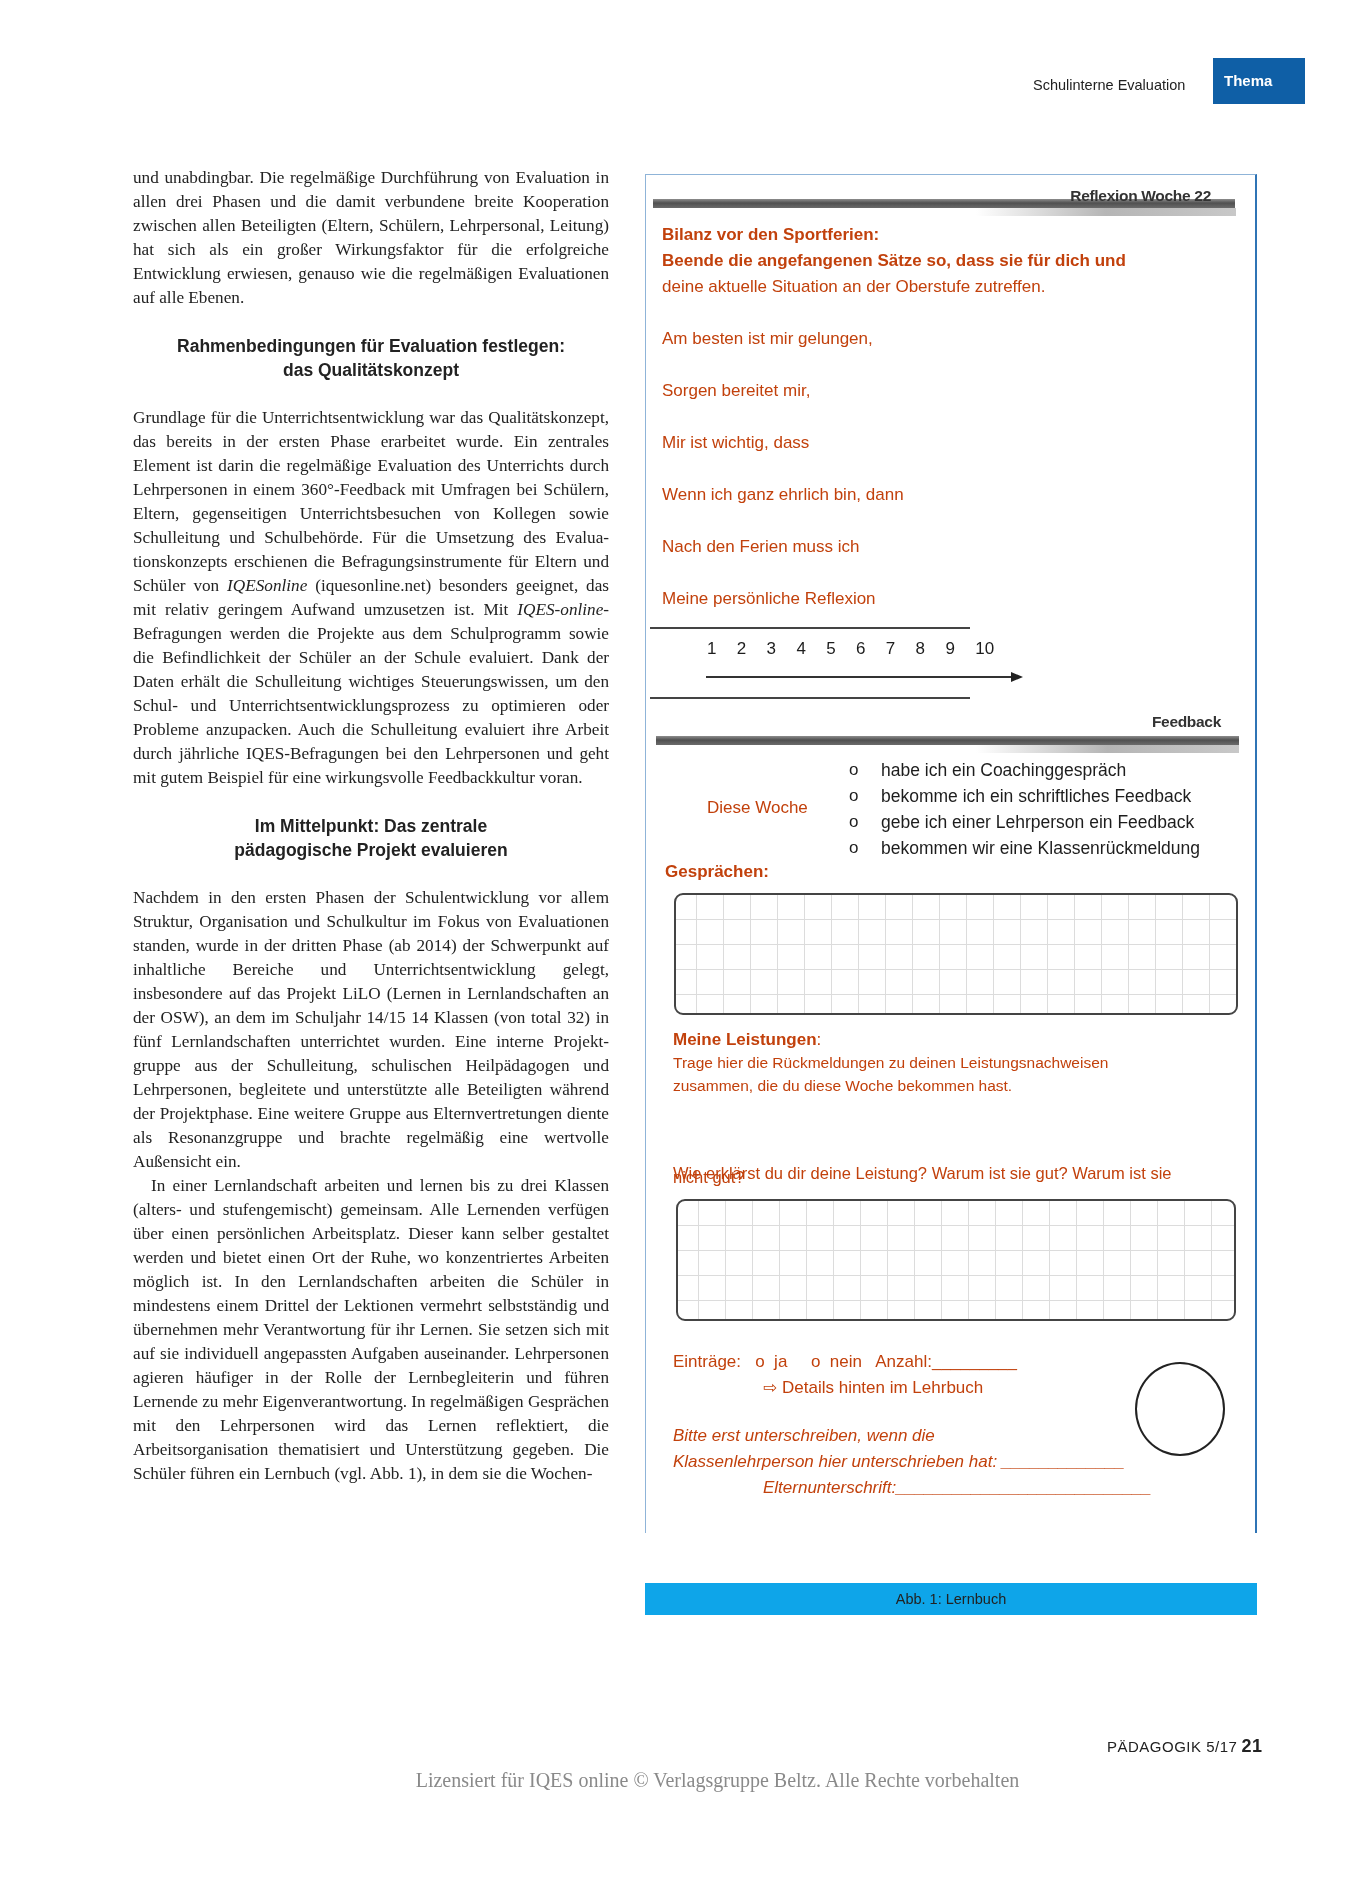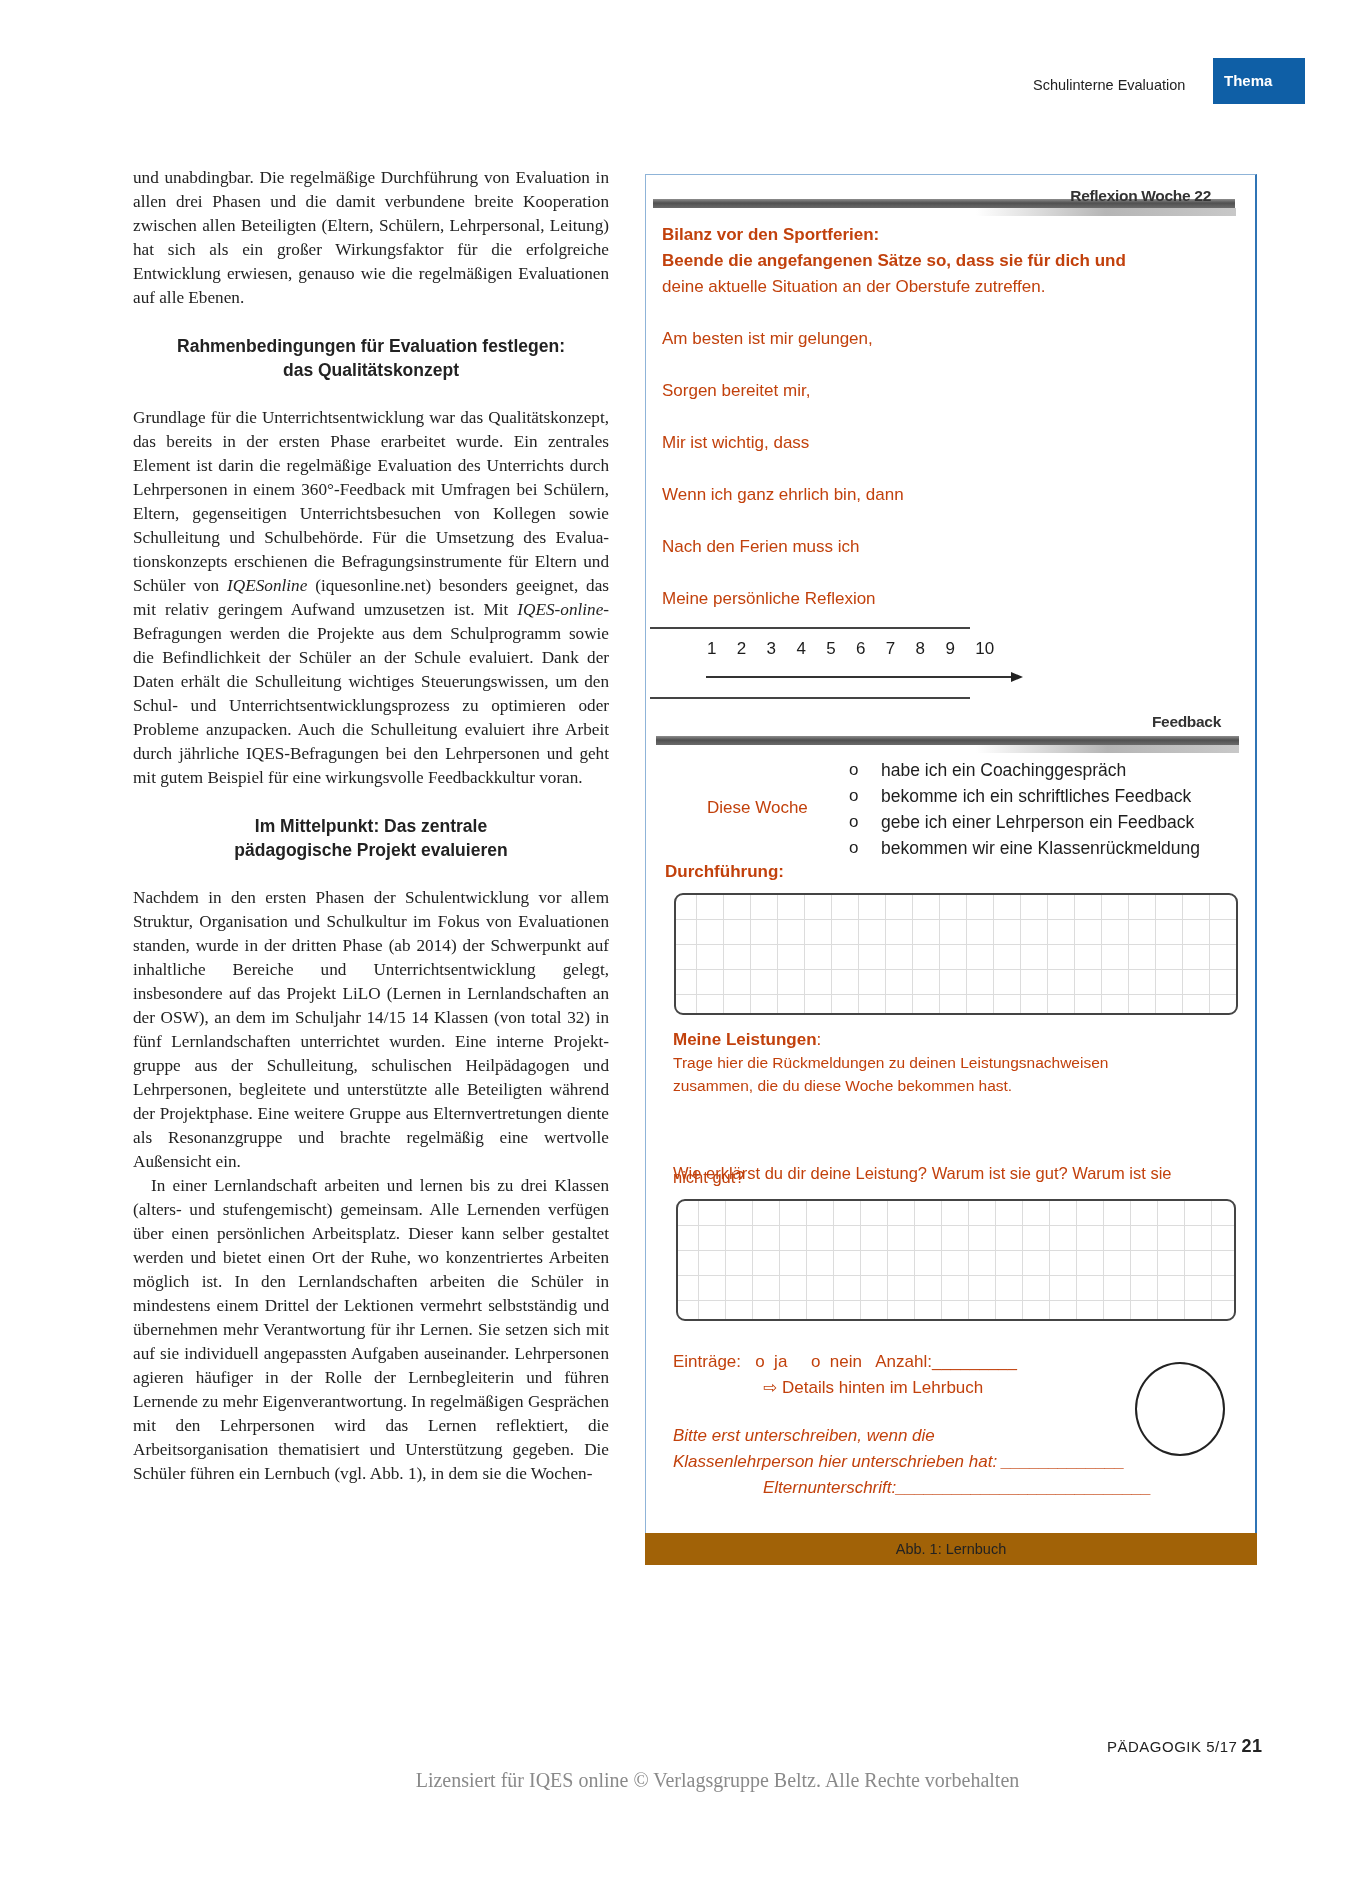--- a/index.html
+++ b/index.html
@@ -37,21 +37,21 @@
   .check-item { display: flex; align-items: center; font-size: 17.5px; line-height: 26px; color: #1d1d1d; white-space: nowrap; }
   .check-box { width: 32px; font-size: 17px; }
 
   .grid-box { position: absolute; border: 2px solid #444; border-radius: 9px; box-sizing: border-box;
     background-color: #fff;
     background-image: linear-gradient(#dcdcdc 1px, transparent 1px), linear-gradient(90deg, #dcdcdc 1px, transparent 1px);
     background-size: 27px 25px; background-position: 20px 24px; }
 
   .circle { position: absolute; left: 489px; top: 1187px; width: 90px; height: 94px; border: 2px solid #222; border-radius: 50%; box-sizing: border-box; }
 
-  .caption { position: absolute; left: 645px; top: 1533px; width: 612px; height: 32px; background: #a16207; text-align: center; font-size: 14.5px; line-height: 32px; color: #222; }
+  .caption { position: absolute; left: 645px; top: 1583px; width: 612px; height: 32px; background: #0ea5e9; text-align: center; font-size: 14.5px; line-height: 32px; color: #222; }
 
   .footer-mag { position: absolute; left: 1107px; top: 1736px; font-size: 15px; color: #222; letter-spacing: 0.5px; }
   .footer-mag .num { font-weight: bold; font-size: 18px; margin-left: 4px; }
   .license { position: absolute; left: 0; width: 1363px; top: 1769px; text-align: center; font-size: 20px; color: #8a8a8a; padding-left: 36px; }
 </style>
 </head>
 <body>
 
 <div class="header-section sans">Schulinterne Evaluation</div>
 <div class="header-tag sans">Thema</div>
@@ -125,21 +125,21 @@
     <div class="check-item">
       <span class="check-box">o</span>
       <span>gebe ich einer Lehrperson ein Feedback</span>
     </div>
     <div class="check-item">
       <span class="check-box">o</span>
       <span>bekommen wir eine Klassenrückmeldung</span>
     </div>
   </div>
 
-  <div class="fig-text fig-bold" style="left:19px; top:684px;">Durchführung:</div>
+  <div class="fig-text fig-bold" style="left:19px; top:684px;">Gesprächen:</div>
   <div class="grid-box" style="left:28px; top:718px; width:564px; height:122px;"></div>
 
   <div class="fig-text" style="left:27px; top:852px;"><span class="fig-bold">Meine Leistungen</span><span>:</span></div>
   <div class="fig-text" style="left:27px; top:876px; font-size:15.5px; line-height:23px;">Trage hier die Rückmeldungen zu deinen Leistungsnachweisen</div>
   <div class="fig-text" style="left:27px; top:899px; font-size:15.5px; line-height:23px;">zusammen, die du diese Woche bekommen hast.</div>
 
   <div class="fig-text" style="left:27px; top:966px; font-size:16.5px; line-height:24px;margin-top:20px;">Wie erklärst du dir deine Leistung? Warum ist sie gut? Warum ist sie</div>
   <div class="fig-text" style="left:27px; top:990px; font-size:16.5px; line-height:24px;">nicht gut?</div>
   <div class="grid-box" style="left:30px; top:1024px; width:560px; height:122px;"></div>
 

